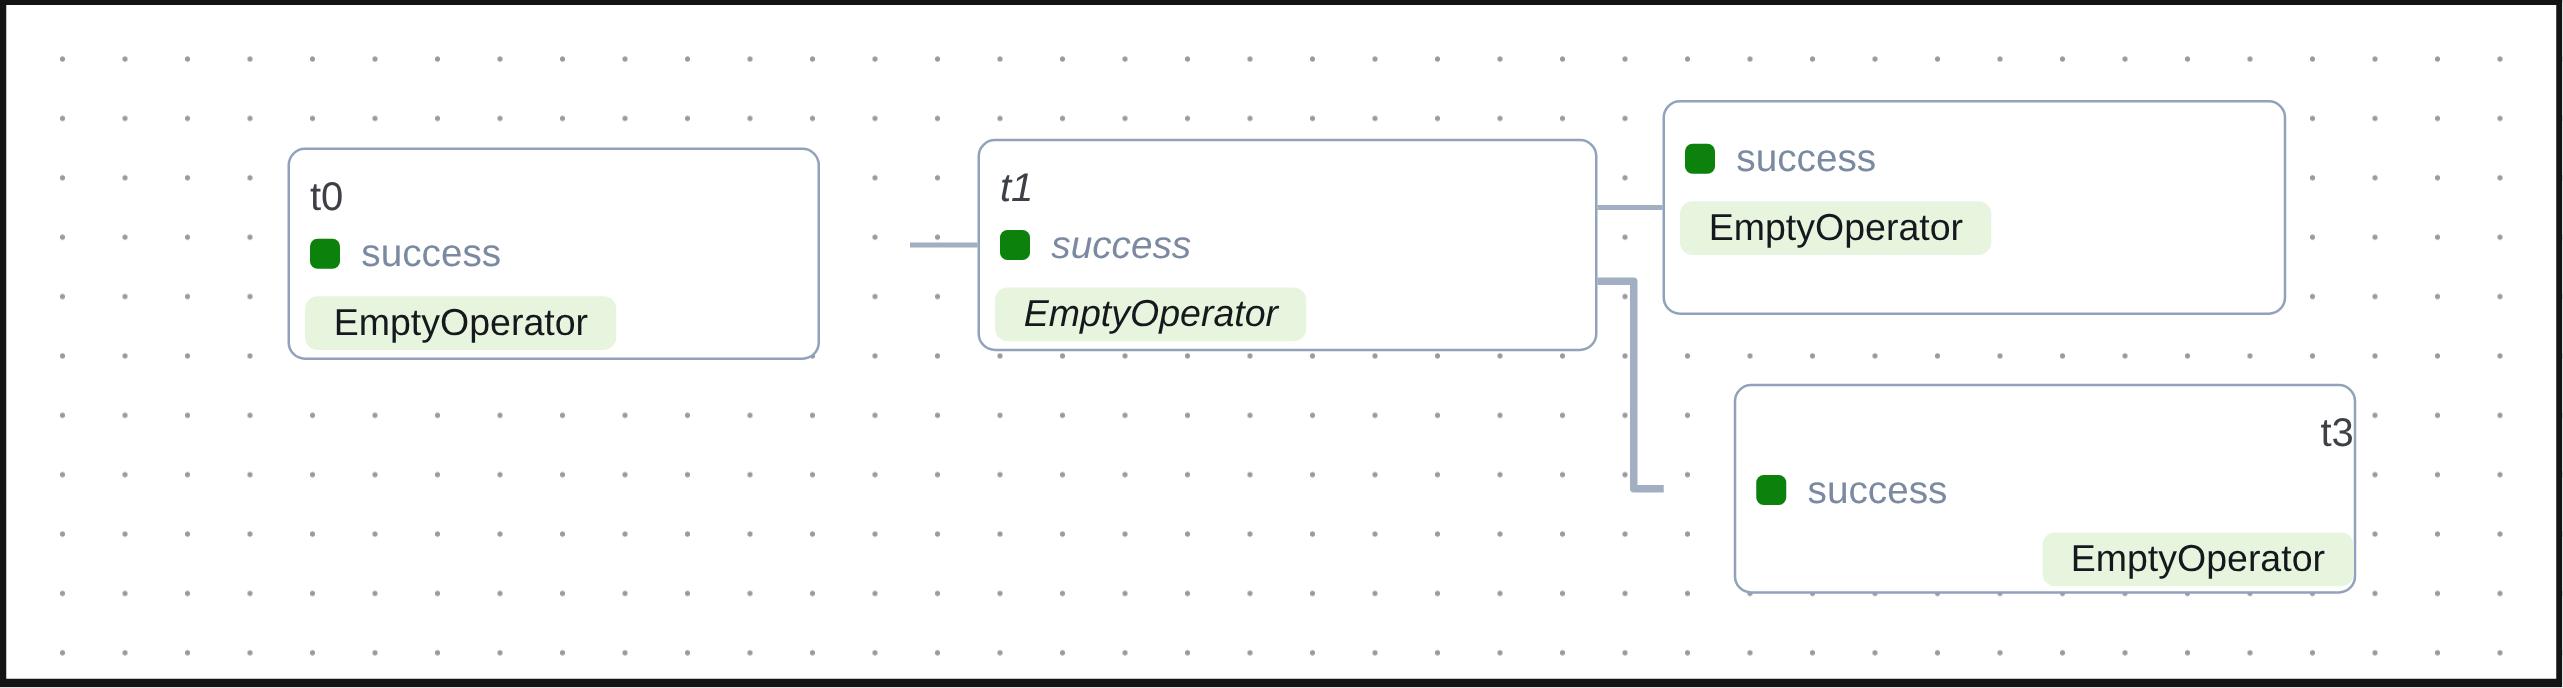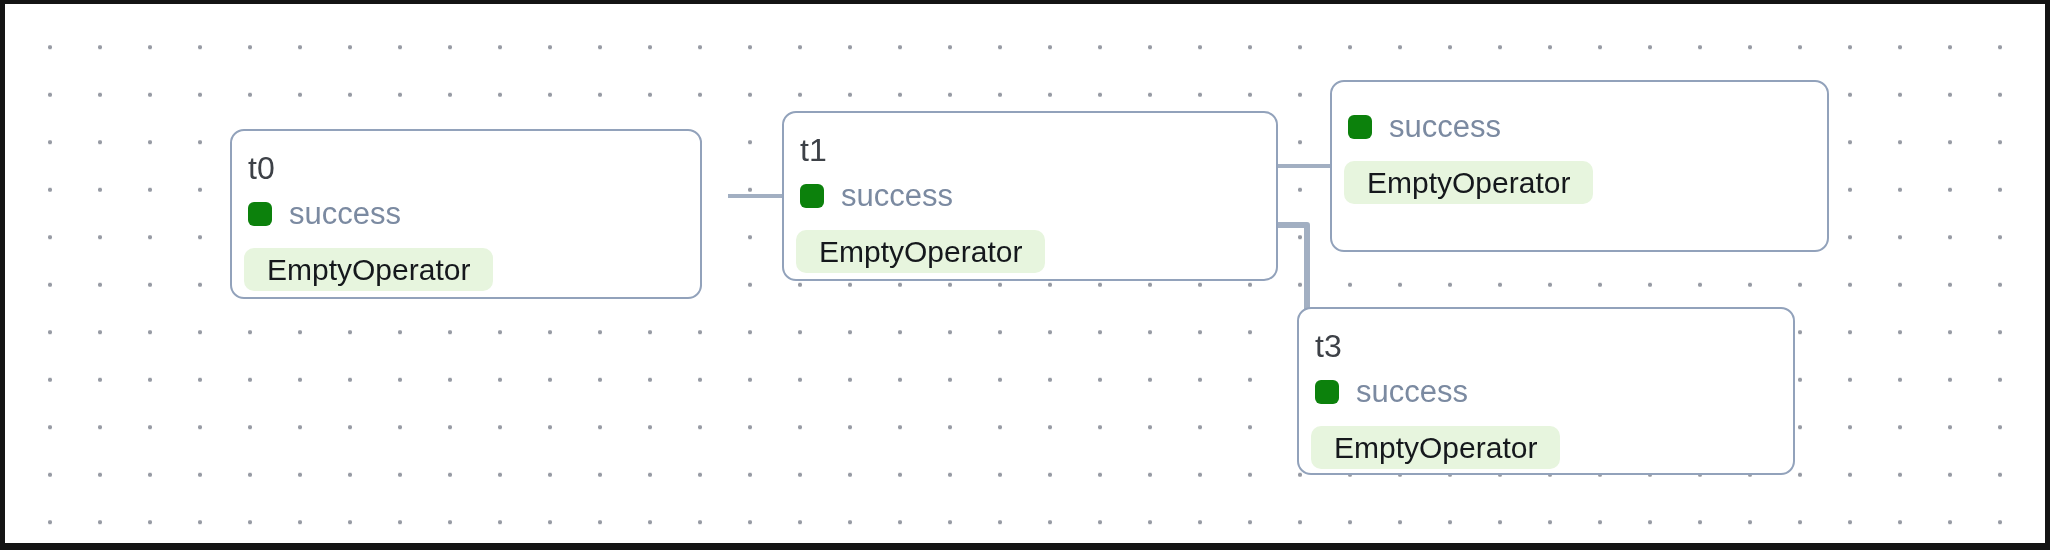--- a/index.html
+++ b/index.html
@@ -74,44 +74,44 @@
 </head>
 <body>
 
 <div class="frame">
   <svg class="edge-layer" width="2050" height="550" viewBox="0 0 2050 550">
       <polyline points="728,196 782,196" fill="none" stroke="#a2afc2" stroke-width="4" stroke-linejoin="round"></polyline>
       <polyline points="1278,166 1330,166" fill="none" stroke="#a2afc2" stroke-width="4" stroke-linejoin="round"></polyline>
       <polyline points="1278,225 1307,225 1307,391 1331,391" fill="none" stroke="#a2afc2" stroke-width="6" stroke-linejoin="round"></polyline>
     </svg>
   <div class="frame-border"></div>
-<div class="node" style="left: 230px; top: 129px; width: 472px; height: 170px;">
+<div class="node" style="left: 230px; top: 118px; width: 426px; height: 170px;">
     <div class="task-name">t0</div>
     <div class="state-row">
       <span class="state-icon"></span>
       <span class="state-label">success</span>
     </div>
     <div class="operator-badge">EmptyOperator</div>
   </div>
-    <div class="node" style="left: 782px; top: 111px; width: 496px; height: 170px;">
+    <div class="node" style="left: 782px; top: 111px; width: 496px; height: 170px; font-style: italic;">
     <div class="task-name">t1</div>
     <div class="state-row">
       <span class="state-icon"></span>
       <span class="state-label">success</span>
     </div>
     <div class="operator-badge">EmptyOperator</div>
   </div>
     <div class="node" style="left: 1330px; top: 80px; width: 499px; height: 172px;">
     <div class="state-row">
       <span class="state-icon"></span>
       <span class="state-label">success</span>
     </div>
     <div class="operator-badge">EmptyOperator</div>
   </div>
-    <div class="node" style="left: 1297px; top: 307px; width: 498px; height: 168px;">
+    <div class="node" style="left: 1387px; top: 307px; width: 498px; height: 168px; text-align: right;">
     <div class="task-name">t3</div>
     <div class="state-row">
       <span class="state-icon"></span>
       <span class="state-label">success</span>
     </div>
     <div class="operator-badge">EmptyOperator</div>
   </div>
   </div>
 
 </body></html>

